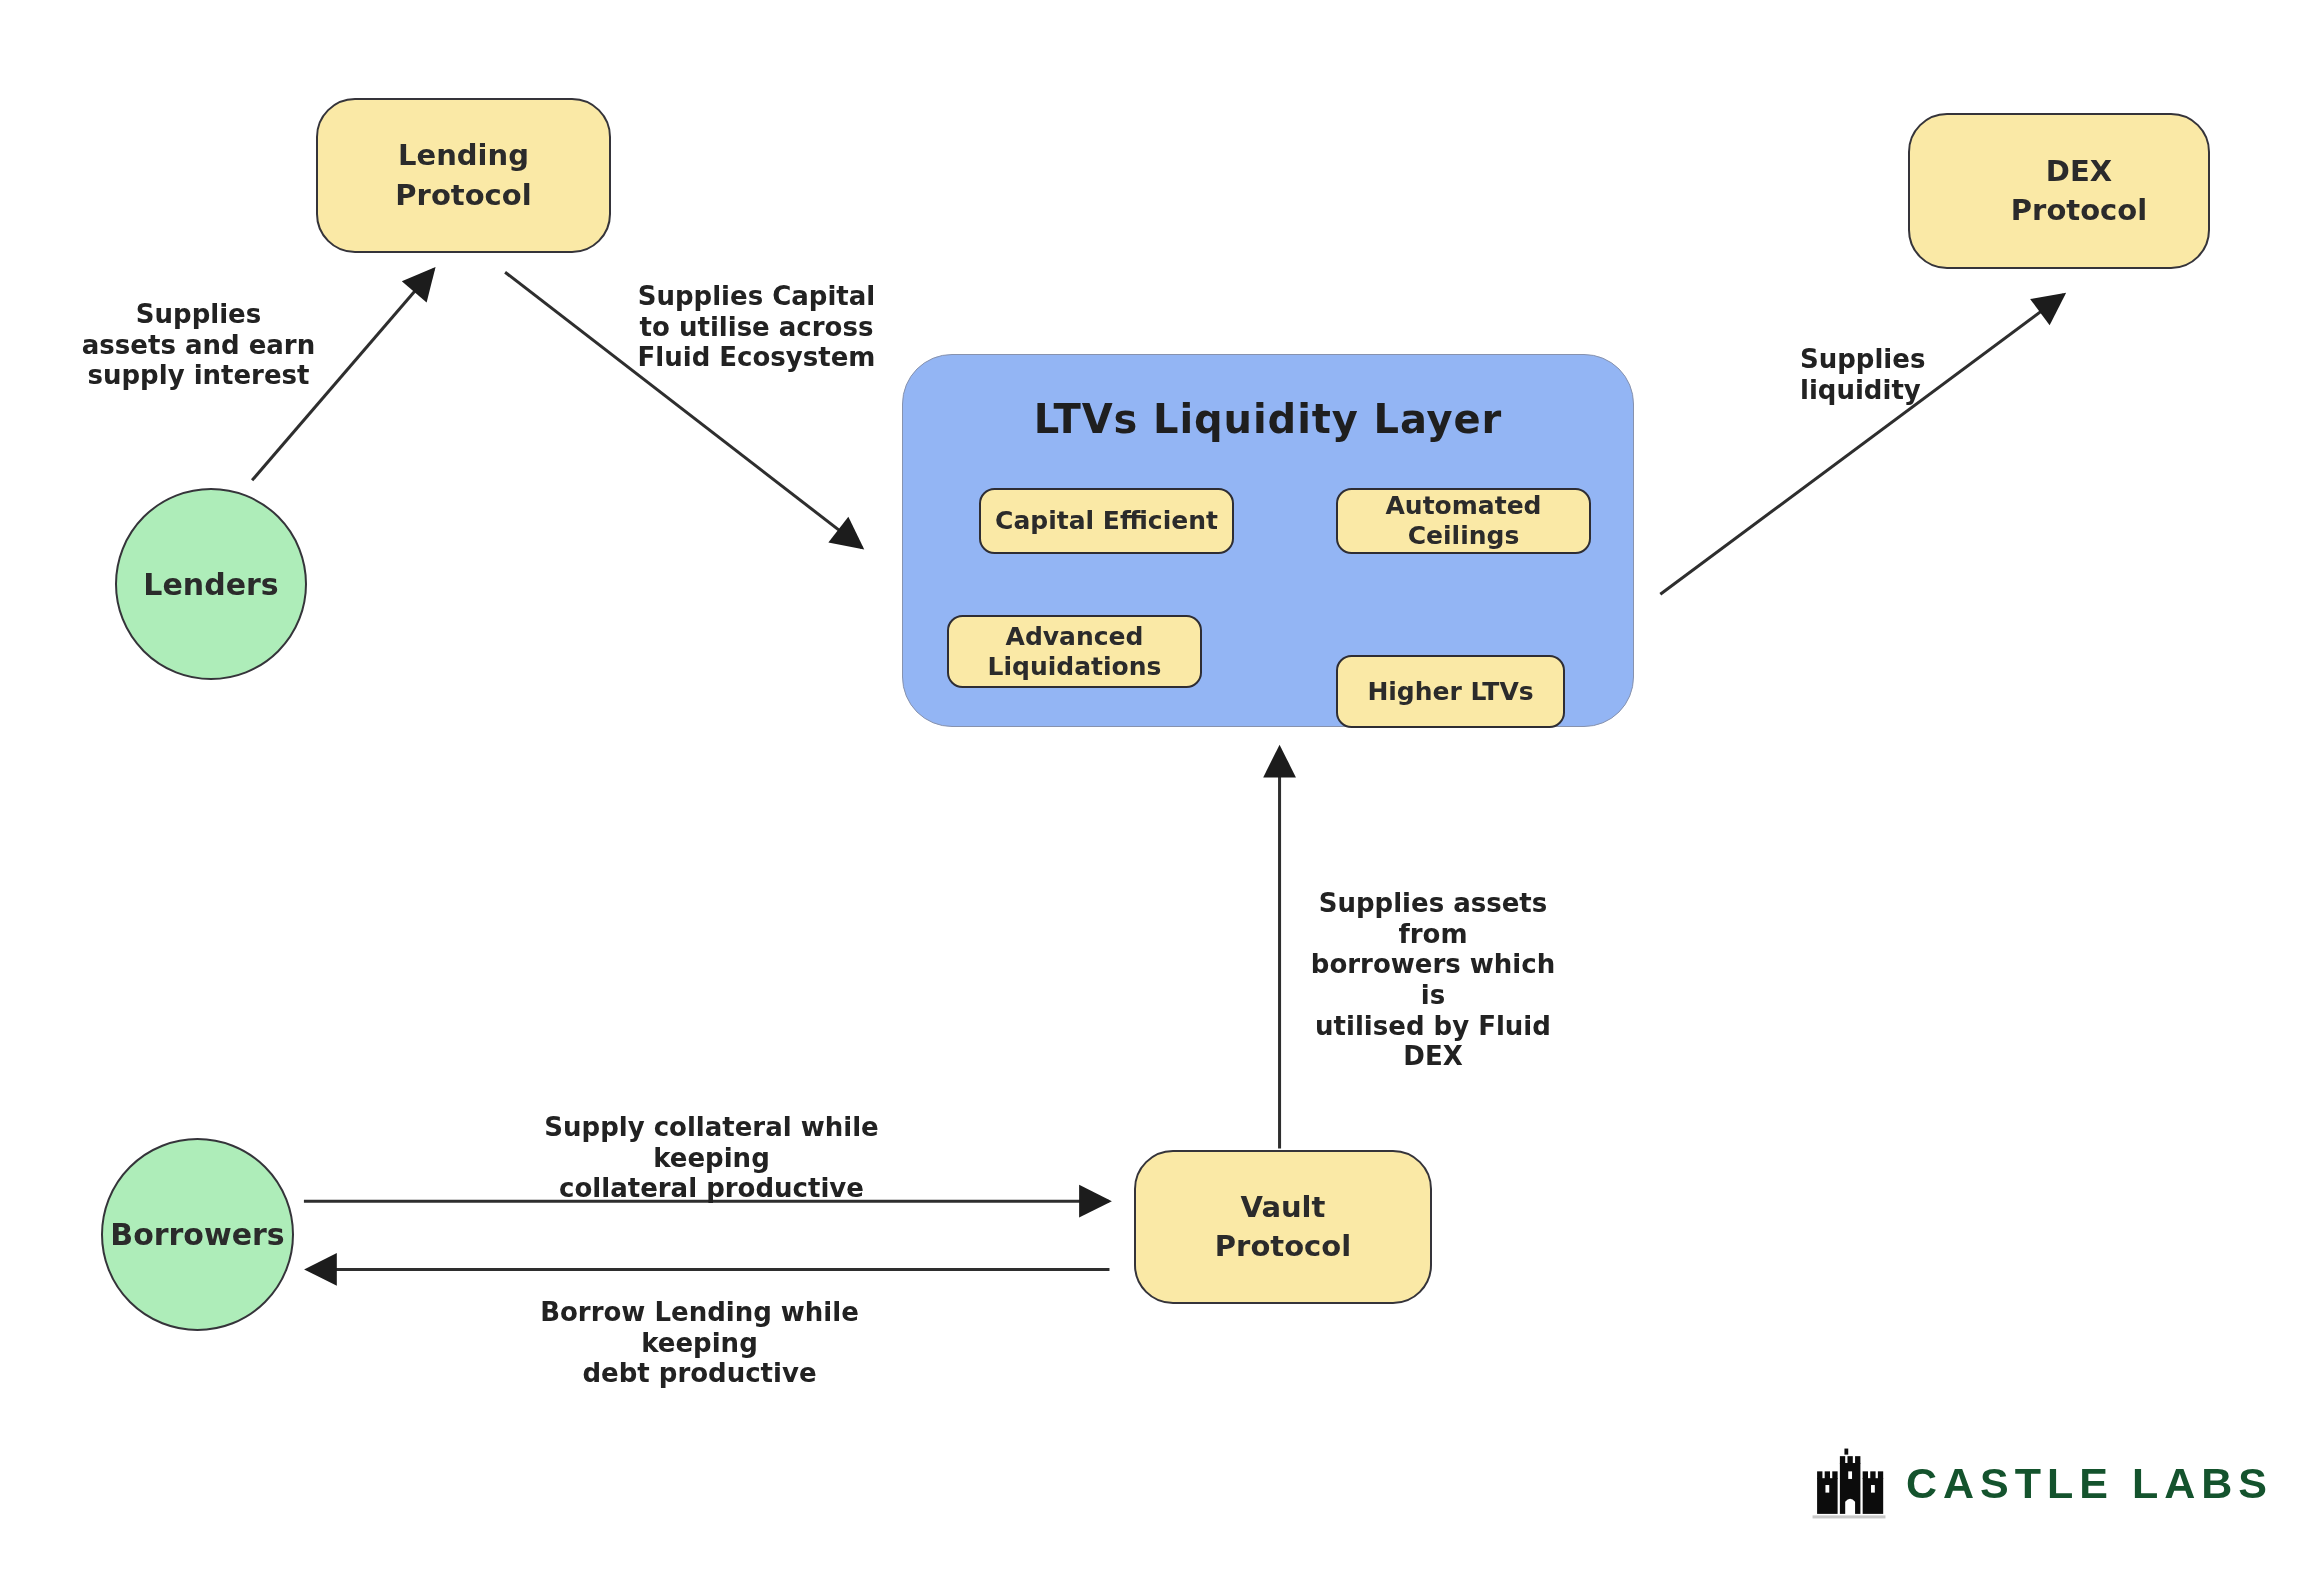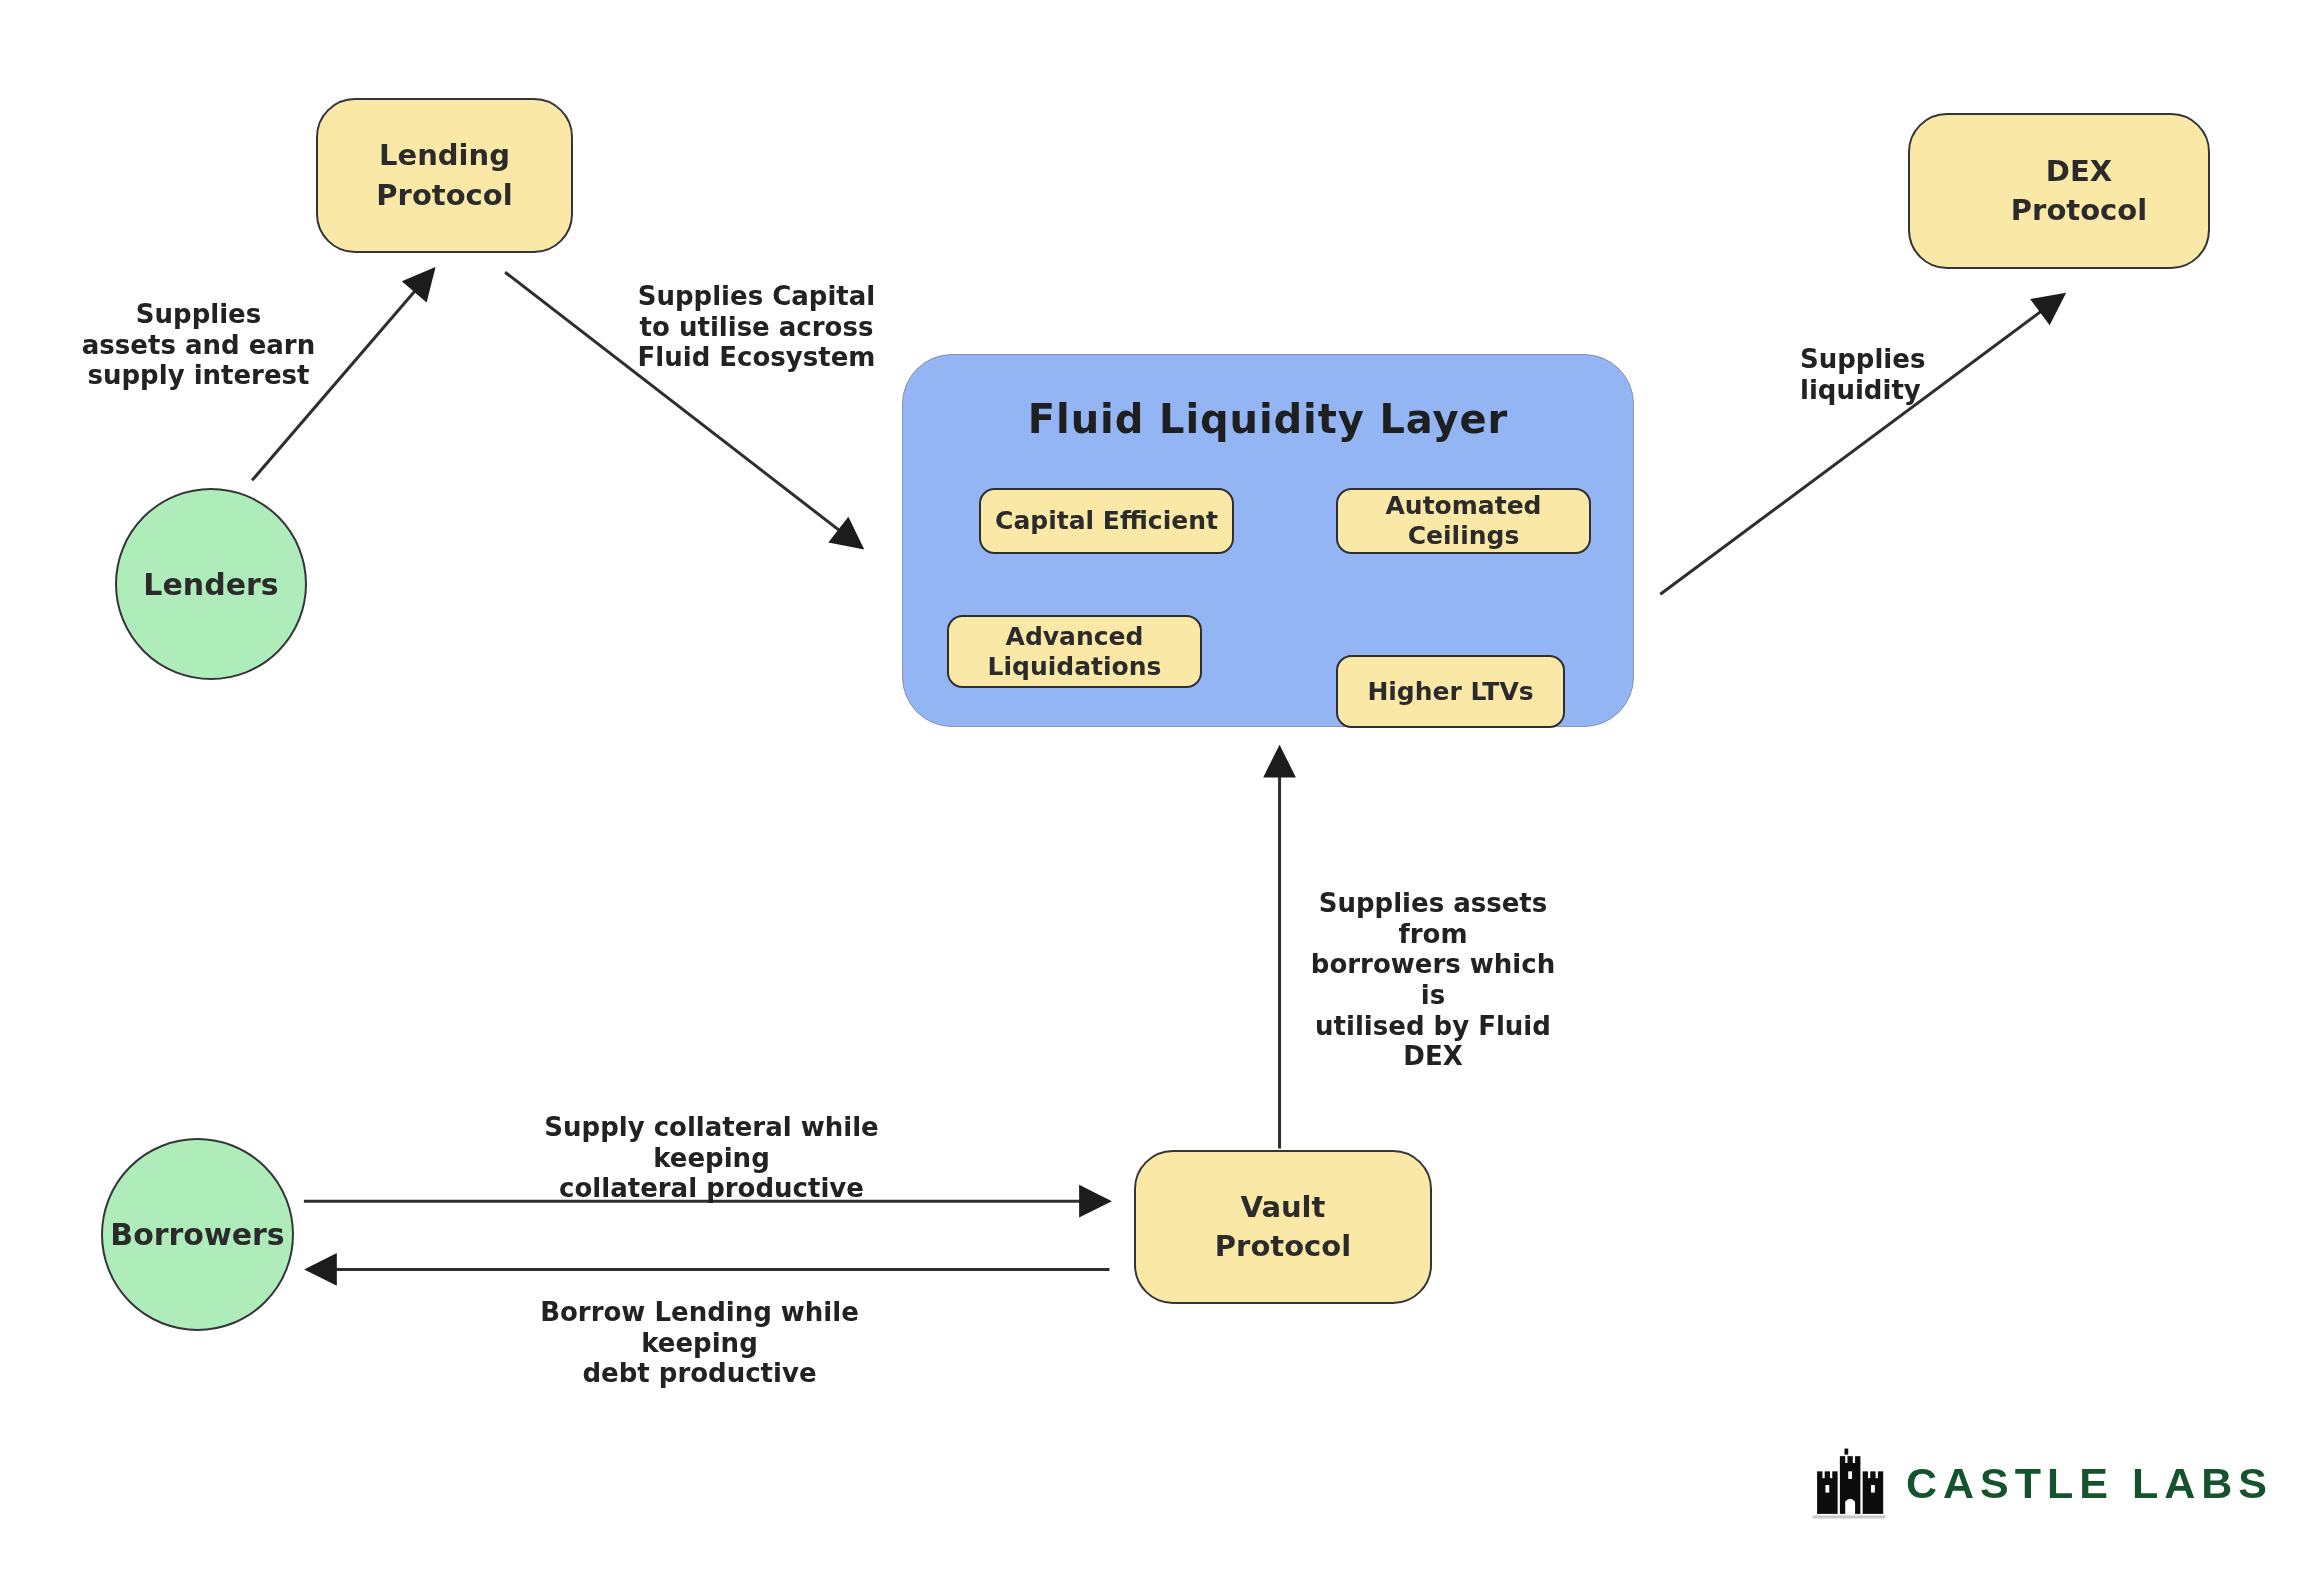--- a/index.html
+++ b/index.html
@@ -120,35 +120,35 @@
     <g stroke="#2e2e2e" stroke-width="3.5" fill="none">
       <line x1="292" y1="556" x2="502" y2="312" marker-end="url(#ah)"></line>
       <line x1="585" y1="315" x2="998" y2="634" marker-end="url(#ah)"></line>
       <line x1="1923" y1="688" x2="2390" y2="341" marker-end="url(#ah)"></line>
       <line x1="1482" y1="1330" x2="1482" y2="866" marker-end="url(#ah)"></line>
       <line x1="352" y1="1391" x2="1284" y2="1391" marker-end="url(#ah)"></line>
       <line x1="1285" y1="1470" x2="356" y2="1470" marker-end="url(#ah)"></line>
     </g>
   </svg>
 
-  <div class="node box-yellow" style="left:316px; top:98px; width:257px; height:155px;">Lending
+  <div class="node box-yellow" style="left:316px; top:98px; width:295px; height:155px;">Lending
 Protocol</div>
 
   <div class="node box-yellow" style="left:1908px; top:113px; width:302px; height:156px;padding-left:40px;">DEX
 Protocol</div>
 
   <div class="node circle-green" style="left:115px; top:488px; width:192px; height:192px;">Lenders</div>
 
   <div class="node circle-green" style="left:101px; top:1138px; width:193px; height:193px;">Borrowers</div>
 
   <div class="node box-yellow" style="left:1134px; top:1150px; width:298px; height:154px;">Vault
 Protocol</div>
 
   <div class="fluid-box">
-    <div class="fluid-title">Fluid Liquidity Layer</div>
+    <div class="fluid-title">LTVs Liquidity Layer</div>
   </div>
   <div class="feature" style="left:947px; top:488px; width:255px; height:66px;margin-left:32px;">Capital Efficient</div>
   <div class="feature" style="left:1336px; top:488px; width:255px; height:66px;">Automated Ceilings</div>
   <div class="feature" style="left:947px; top:615px; width:255px; height:73px;">Advanced
 Liquidations</div>
   <div class="feature" style="left:1336px; top:615px; width:229px; height:73px;margin-top:40px;">Higher LTVs</div>
 
   <div class="edge-label" style="left:69px; top:299px; width:259px;">Supplies
 assets and earn
 supply interest</div>

